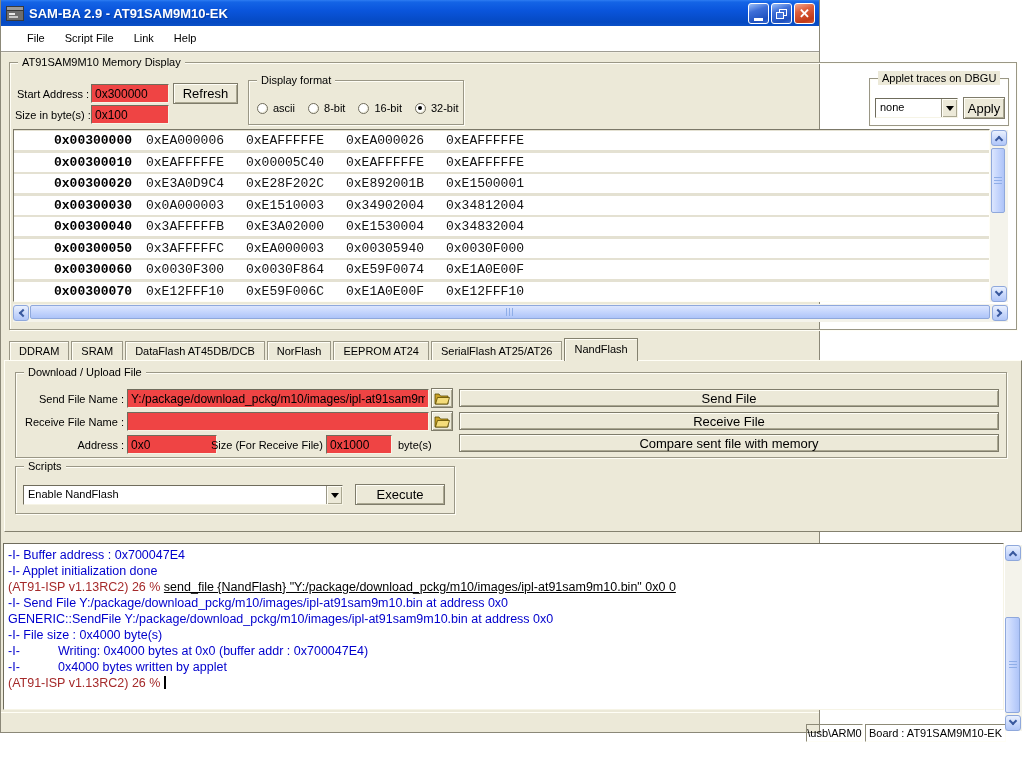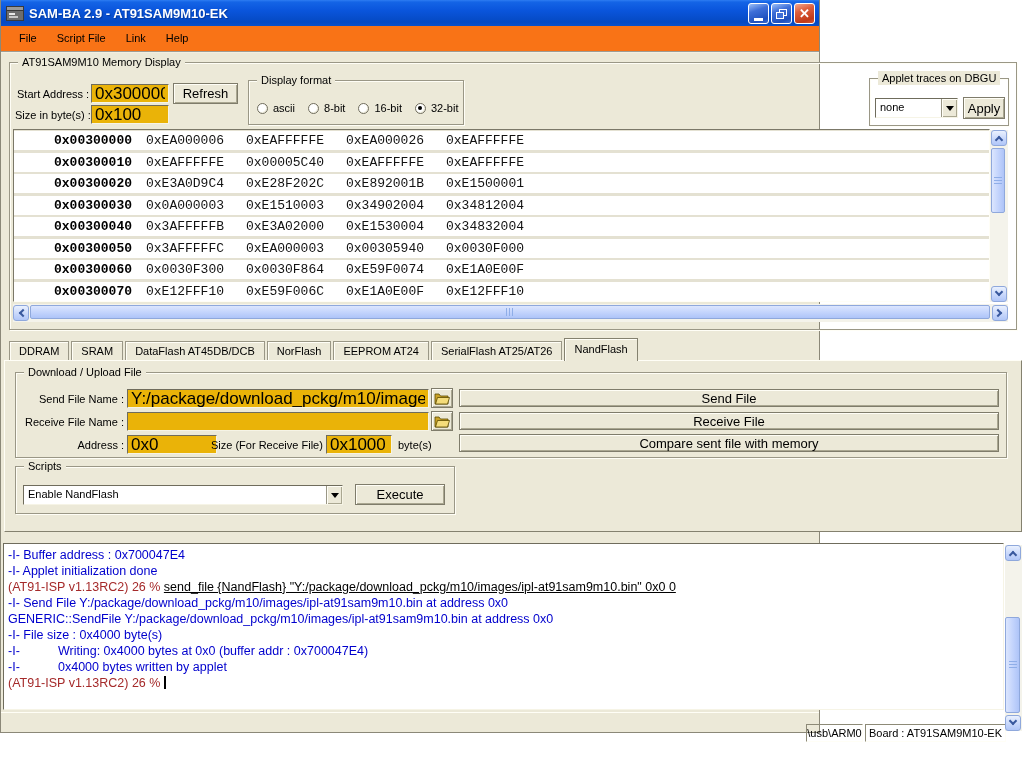--- a/index.html
+++ b/index.html
@@ -28,36 +28,36 @@
   .win-btn {
     width:21px; height:21px; border:1px solid #fff; border-radius:3px;
     display:flex; align-items:center; justify-content:center; color:#fff; cursor:default;
   }
   .btn-blue { background:linear-gradient(160deg,#9CC0F8 0%,#3E6FD8 35%,#1E50BE 80%,#3C6CD4 100%); }
   .btn-close { background:linear-gradient(160deg,#F2A890 0%,#DD5F3D 35%,#C23A18 80%,#D85A34 100%); font-weight:bold; font-size:13px; line-height:1; }
   .min-glyph { width:9px; height:3px; background:#fff; margin-top:11px; }
   
   .menubar {
     position:absolute; top:26px; left:0; width:100%; height:27px;
-    background:#f97316; border-bottom:2px groove #f2efe2;
-    display:flex; align-items:flex-end; padding-left:8px;
+    background:#ffffff; border-bottom:2px groove #f2efe2;
+    display:flex; align-items:flex-end; padding-left:16px;
   }
   .menu-item { padding:0 10px; line-height:25px; }
   
   .grp {
     position:absolute;
     border:1px solid #9a9786;
     box-shadow:inset 1px 1px 0 #fffef6, 1px 1px 0 #fffef6;
   }
   .grp-label { position:absolute; top:-8px; left:8px; background:#ECE9D8; padding:0 4px; line-height:14px; white-space:nowrap; }
   
   .field {
-    position:absolute; background:#eab308;
+    position:absolute; background:#ef4444;
     border:1px solid; border-color:#6f6c5c #f6f4e6 #f6f4e6 #6f6c5c;
-    font-family:"Liberation Sans",sans-serif; font-size:17px; padding:1px 3px; color:#000;
+    font-family:"Liberation Sans",sans-serif; font-size:12px; padding:1px 3px; color:#000;
   }
   input.field { outline:none; }
   .btn3d {
     position:absolute; background:#ECE9D8;
     border:1px solid #7f7c6b;
     box-shadow:inset 1px 1px 0 #fffef6, inset -1px -1px 0 #aaa791;
     font-family:"Liberation Sans",sans-serif; font-size:13px; color:#000;
     display:flex; align-items:center; justify-content:center; cursor:default; padding:0;
   }
   .lbl { position:absolute; white-space:nowrap; }

